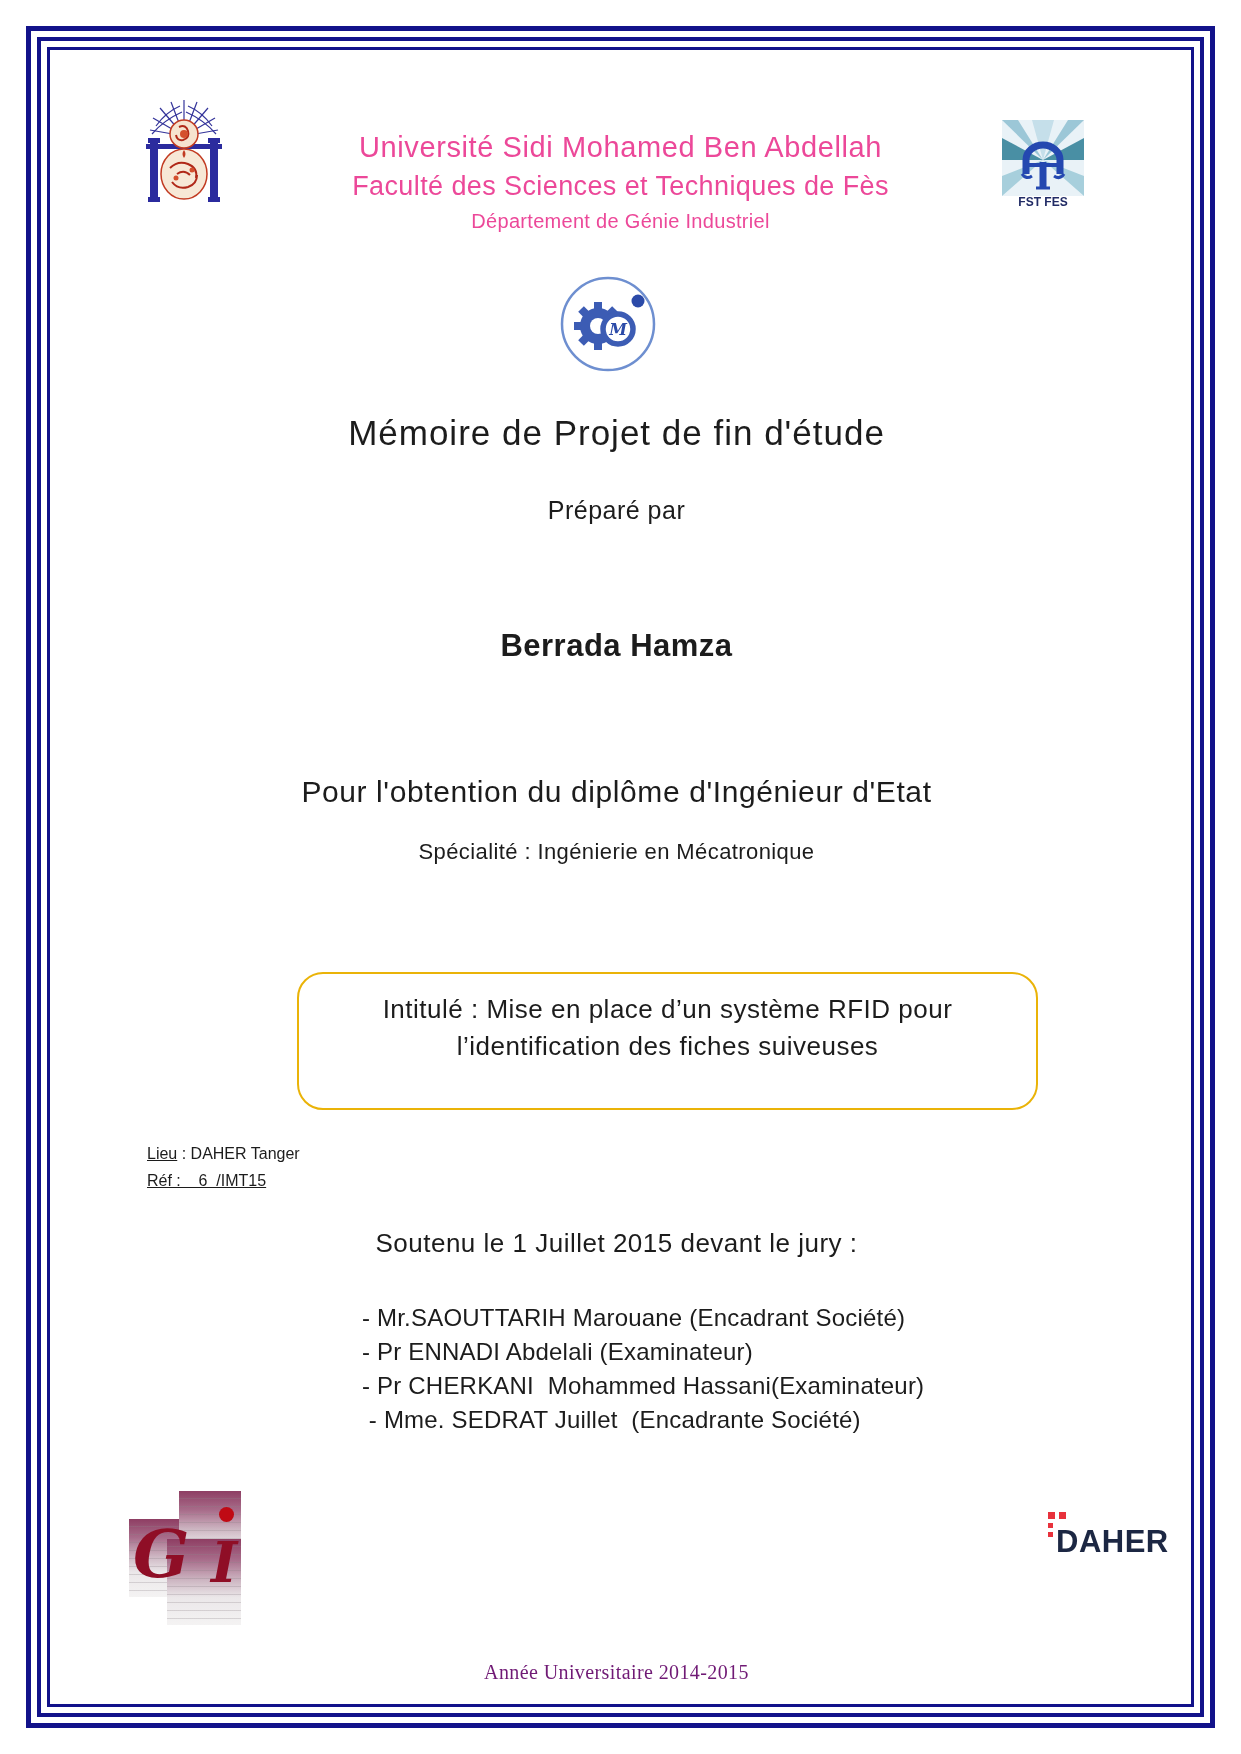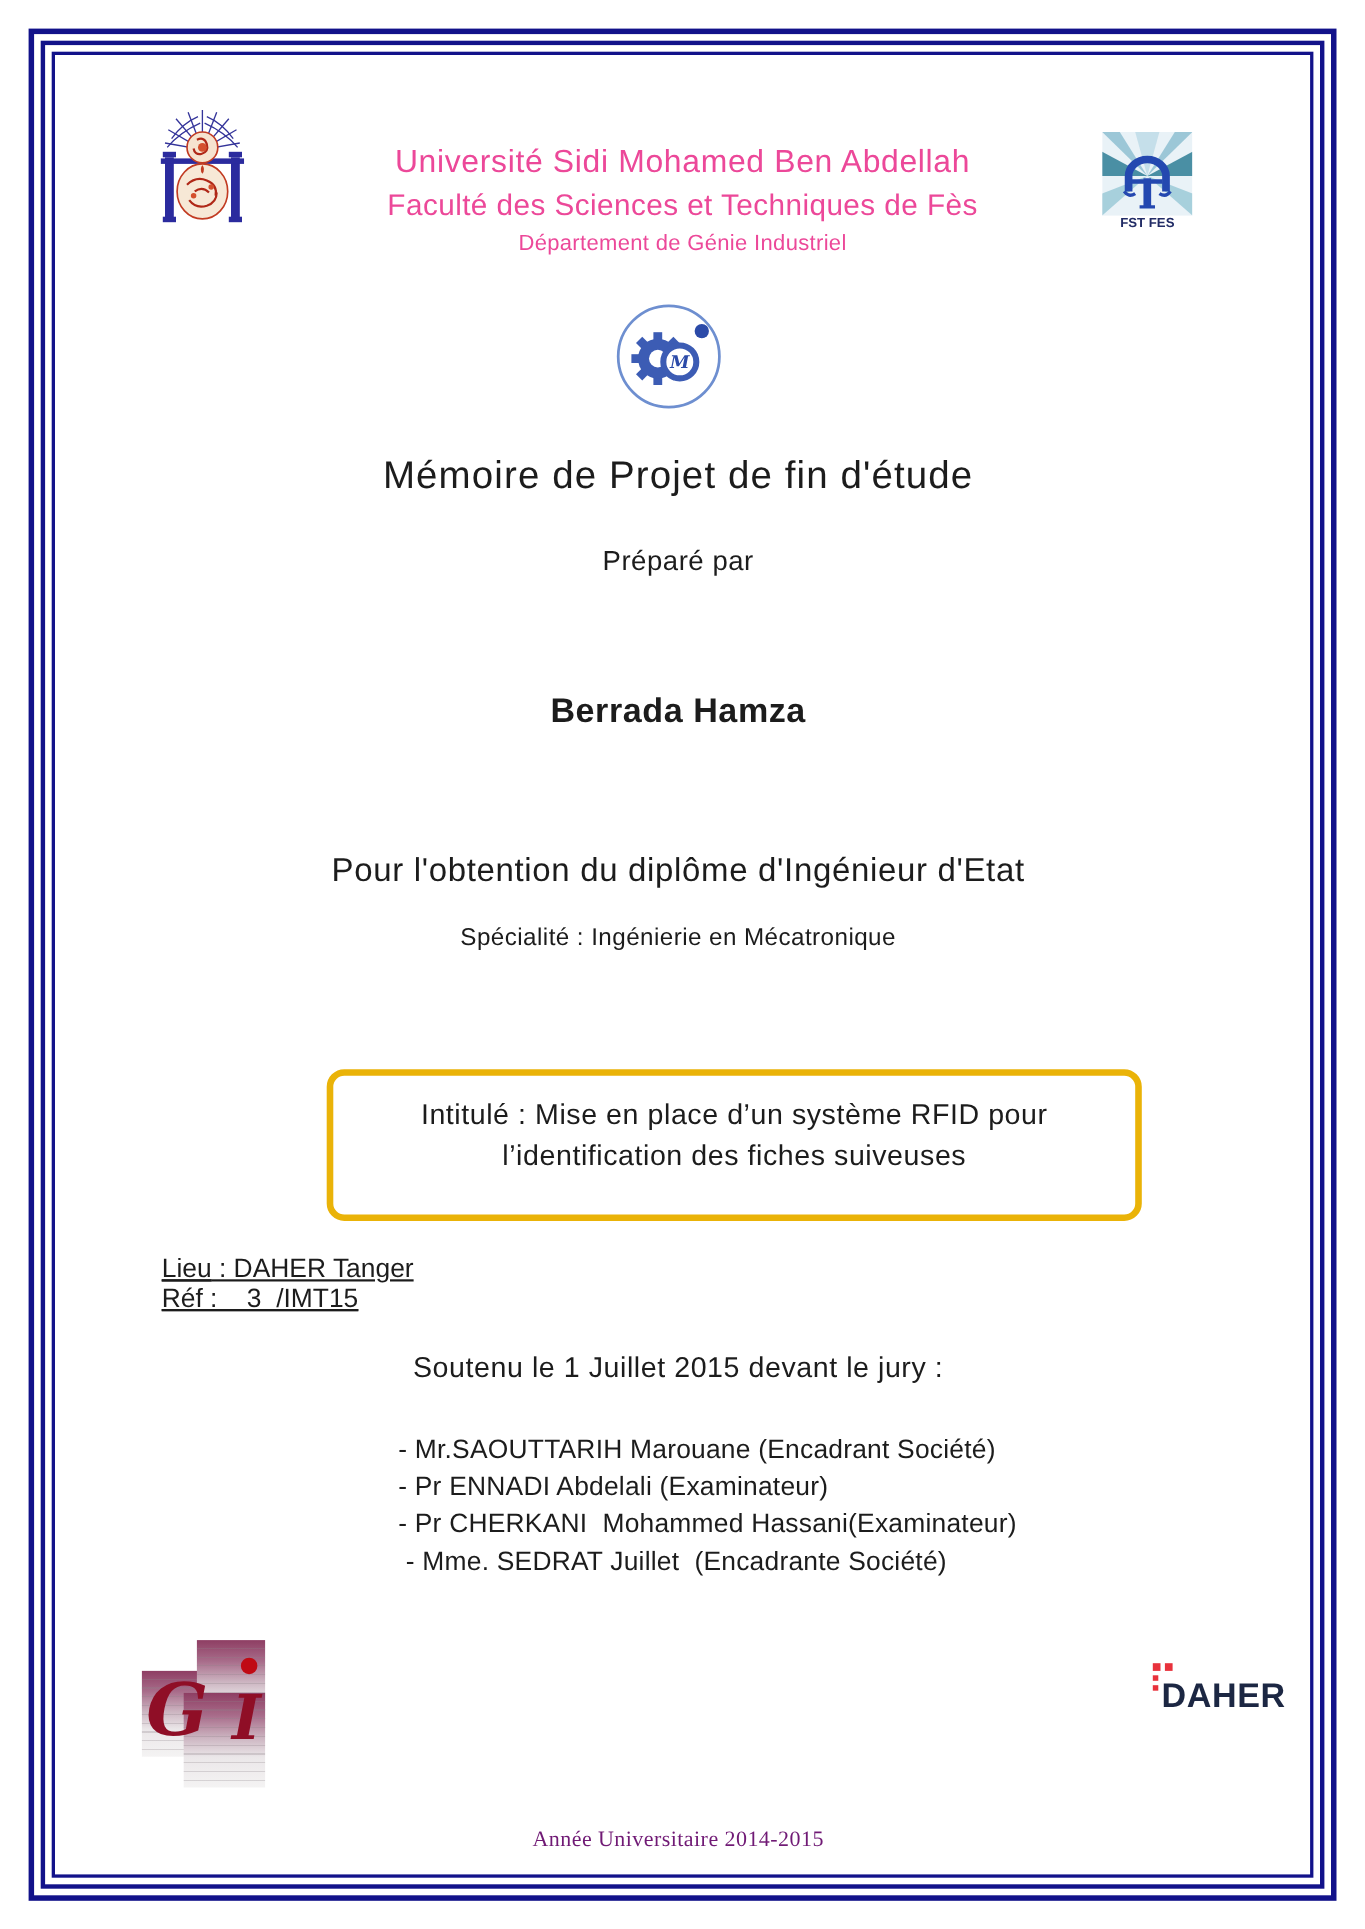--- a/index.html
+++ b/index.html
@@ -25,26 +25,26 @@
 
   .centered{position:absolute;left:0;width:1233px;text-align:center;}
   .memoire{top:413px;font-size:35px;letter-spacing:1px;}
   .prepare{top:496px;font-size:25px;letter-spacing:.5px;}
   .author{top:628px;font-size:31px;font-weight:bold;letter-spacing:.5px;}
   .diploma{top:775px;font-size:30px;letter-spacing:.6px;}
   .specialty{top:839px;font-size:22px;letter-spacing:.4px;}
 
   .subject-box{
     position:absolute;left:297px;top:972px;width:741px;height:138px;
-    border:6px solid #eab308;border-radius:16px;box-sizing:border-box;
+    border:2px solid #eab308;border-radius:26px;box-sizing:border-box;
     text-align:center;padding-top:17px;
   }
   .subject-box .line{font-size:26px;line-height:37px;letter-spacing:.5px;}
 
-  .details{position:absolute;left:147px;top:1140px;font-size:24px;line-height:27px;text-decoration:underline;}
+  .details{position:absolute;left:147px;top:1140px;font-size:16px;line-height:27px;}
   .details .u{text-decoration:underline;}
   .details span{white-space:pre;}
 
   .soutenu{top:1228px;font-size:26px;letter-spacing:.5px;}
 
   .jury{position:absolute;left:362px;top:1301px;font-size:24px;line-height:34px;}
   .jury .jury-line{white-space:pre;letter-spacing:.2px;}
 
   
   .gi-logo{position:absolute;left:127px;top:1489px;width:136px;height:150px;}
@@ -179,21 +179,21 @@
 <div class="centered diploma">Pour l'obtention du diplôme d'Ingénieur d'Etat</div>
 <div class="centered specialty">Spécialité : Ingénierie en Mécatronique</div>
 
 <div class="subject-box">
   <div class="line">Intitulé : Mise en place d’un système RFID pour</div>
   <div class="line">l’identification des fiches suiveuses</div>
 </div>
 
 <div class="details">
   <div><span class="u">Lieu</span><span> : DAHER Tanger</span></div>
-  <div><span class="u">Réf :    3  /IMT15</span></div>
+  <div><span class="u">Réf :    6  /IMT15</span></div>
 </div>
 
 <div class="centered soutenu">Soutenu le 1 Juillet 2015 devant le jury :</div>
 <div class="jury">
   <div class="jury-line">- Mr.SAOUTTARIH Marouane (Encadrant Société)</div>
   <div class="jury-line">- Pr ENNADI Abdelali (Examinateur)</div>
   <div class="jury-line">- Pr CHERKANI  Mohammed Hassani(Examinateur)</div>
   <div class="jury-line"> - Mme. SEDRAT Juillet  (Encadrante Société)</div>
 </div>
 

